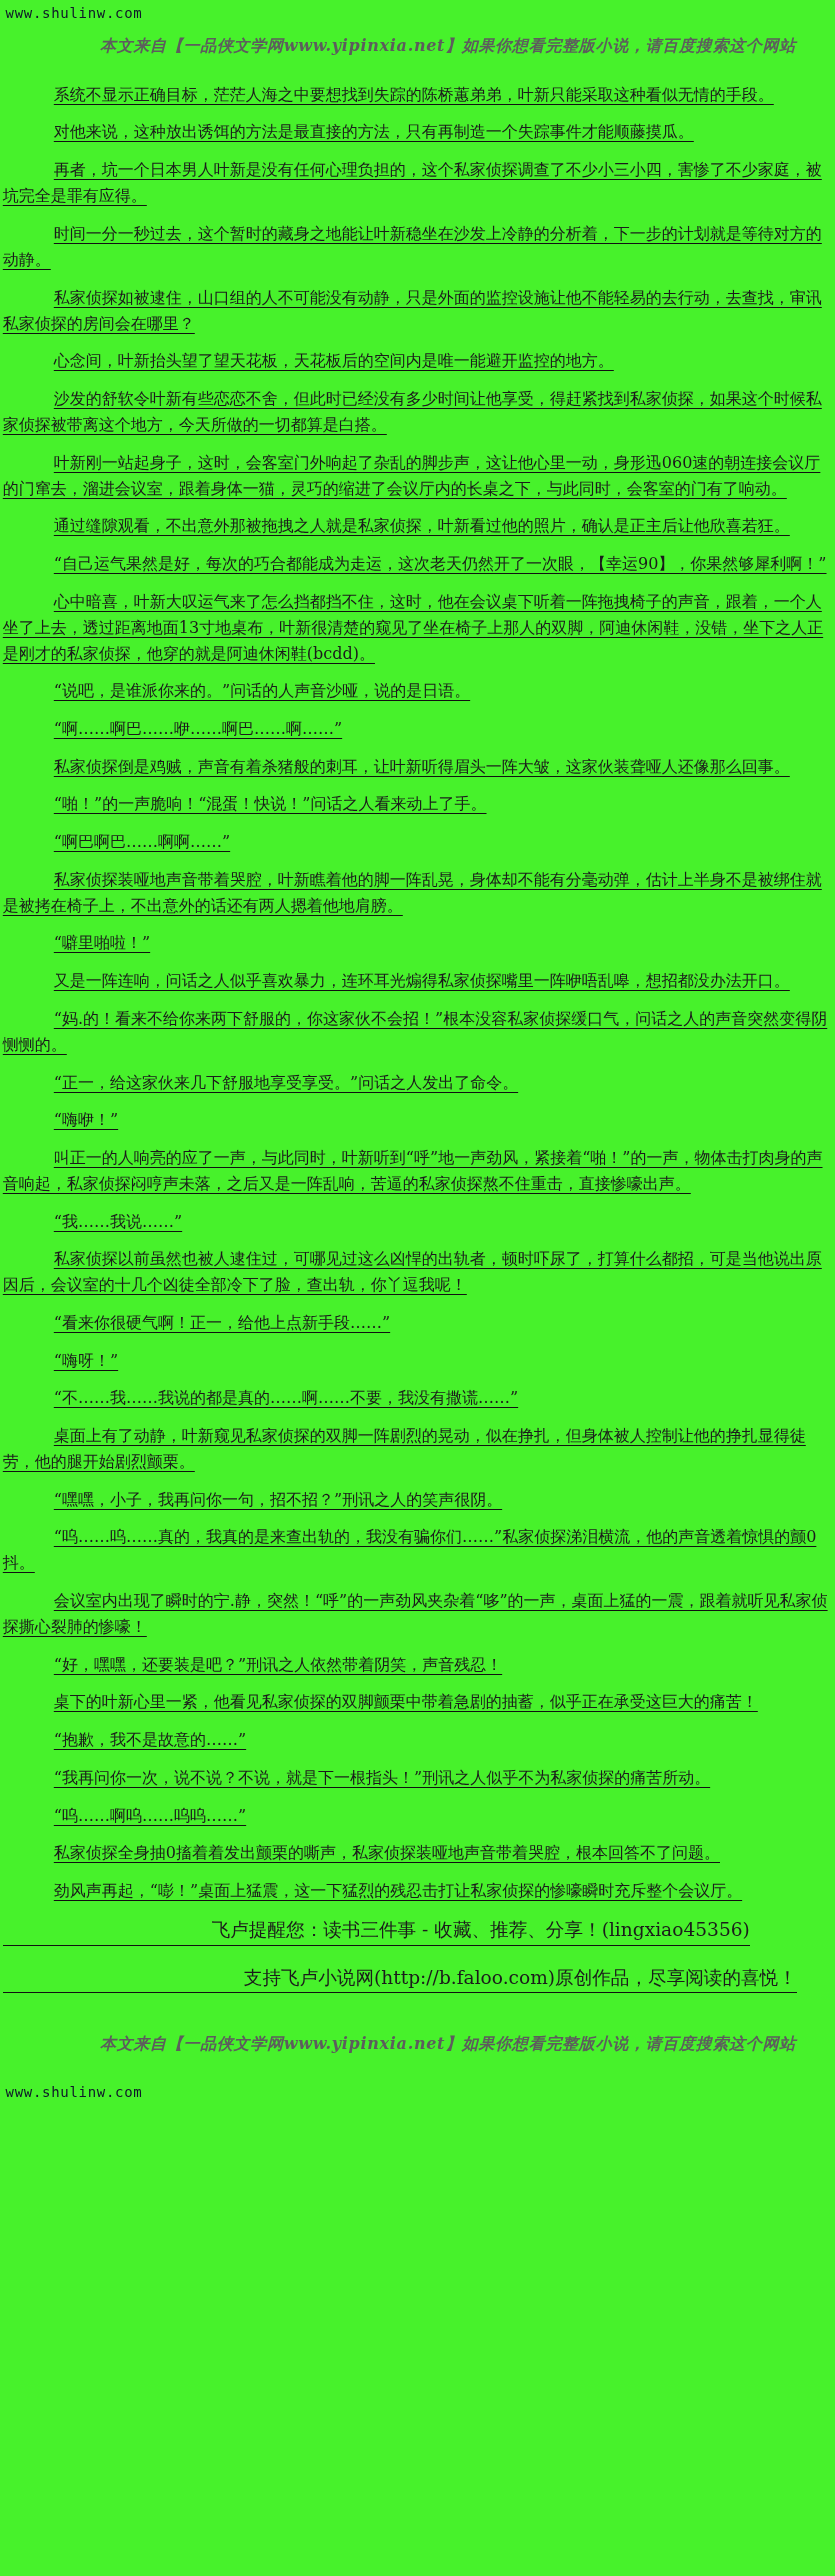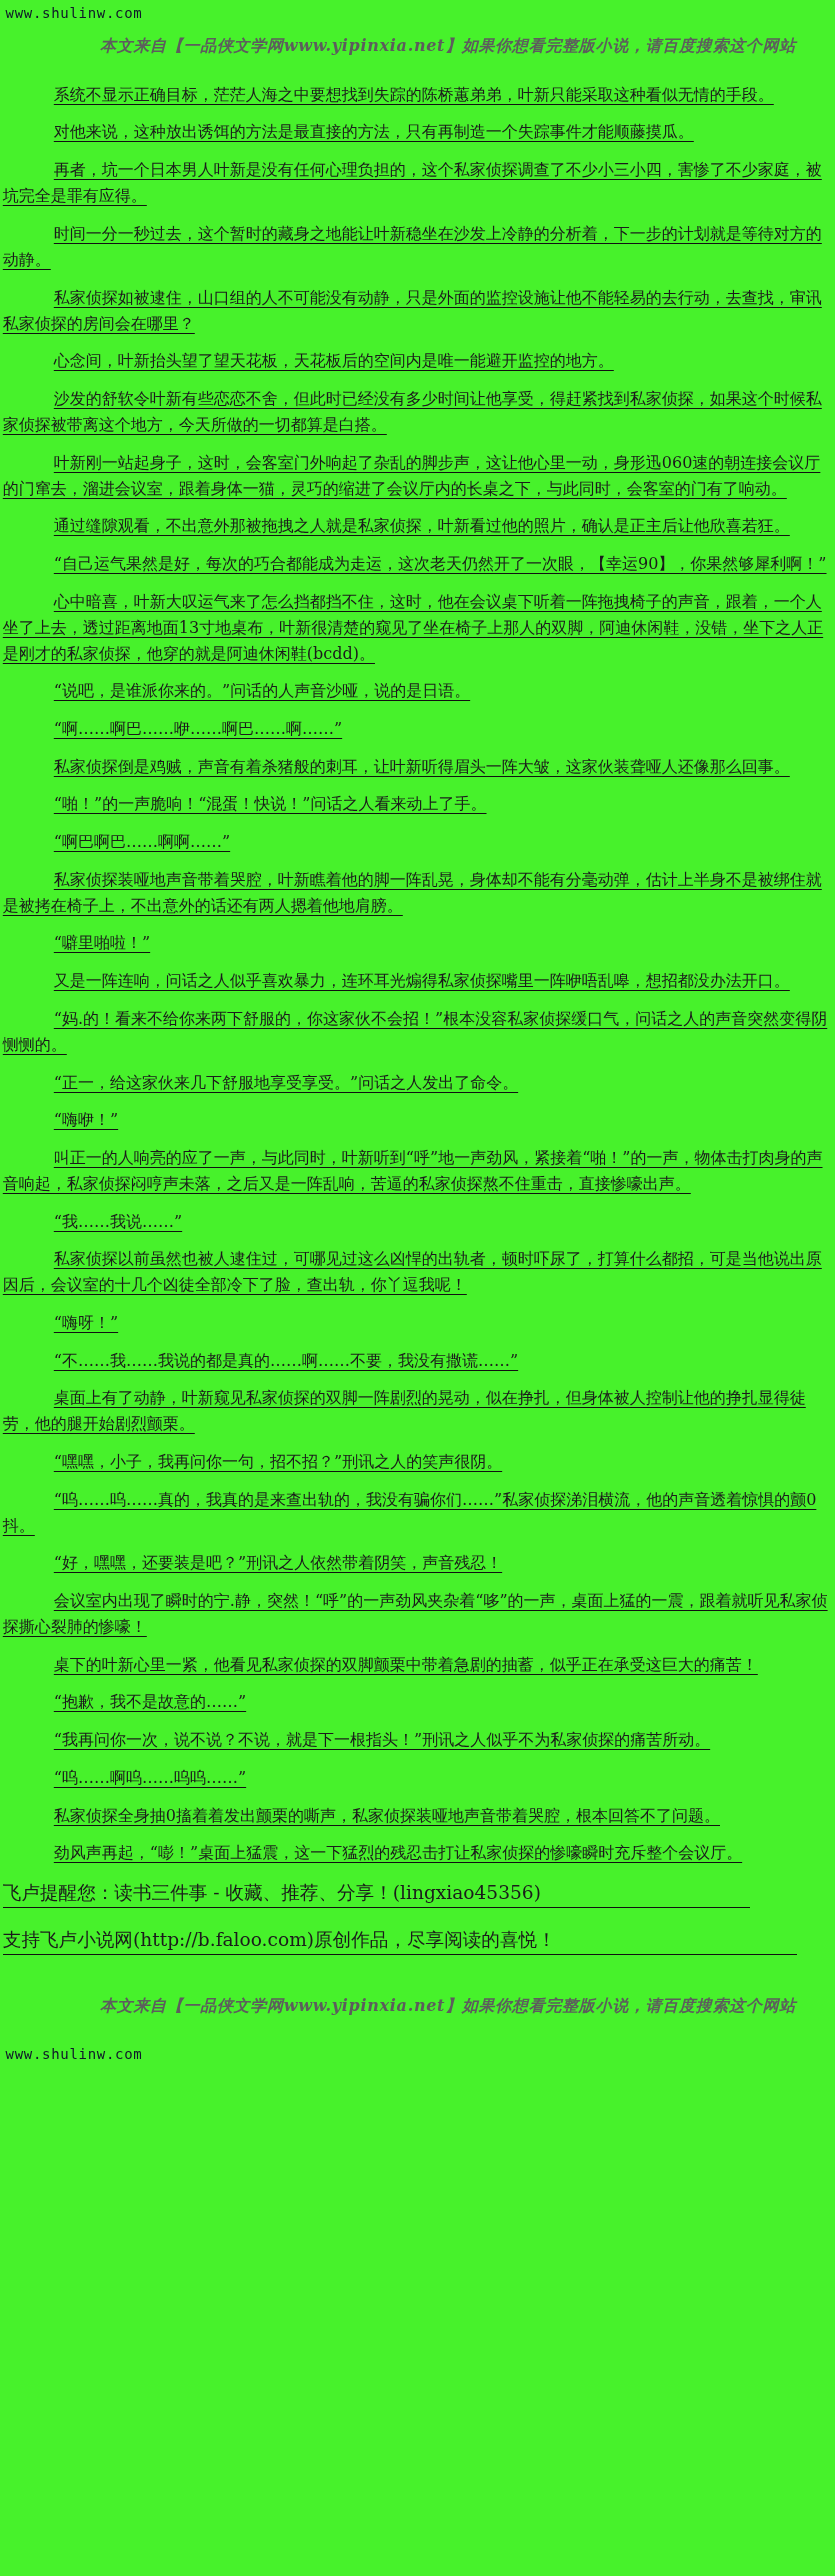--- a/index.html
+++ b/index.html
@@ -51,20 +51,21 @@
     font-size: 18.6px;
     line-height: 23.5px;
     color: #1b1b1b;
   }
   .footer-line .underlined-span {
     display: inline-block;
     border-bottom: 1.4px solid #111111;
     padding-bottom: 2.8px;
     white-space: nowrap;
     overflow: hidden;
+    text-align: right;
   }
   #footer-reminder .underlined-span { width: 747px; }
   #footer-support  .underlined-span { width: 794px; }
 </style>
 </head>
 <body style="background: rgb(71, 242, 43);">
 
 <div id="watermark-top" class="watermark">www.shulinw.com</div>
 
 <div id="header-notice" class="script-notice">本文来自【一品侠文学网www.yipinxia.net】如果你想看完整版小说，请百度搜索这个网站</div>
@@ -88,27 +89,28 @@
     <p>“啊巴啊巴……啊啊……”</p>
     <p>私家侦探装哑地声音带着哭腔，叶新瞧着他的脚一阵乱晃，身体却不能有分毫动弹，估计上半身不是被绑住就是被拷在椅子上，不出意外的话还有两人摁着他地肩膀。</p>
     <p>“噼里啪啦！”</p>
     <p>又是一阵连响，问话之人似乎喜欢暴力，连环耳光煽得私家侦探嘴里一阵咿唔乱嗥，想招都没办法开口。</p>
     <p>“妈.的！看来不给你来两下舒服的，你这家伙不会招！”根本没容私家侦探缓口气，问话之人的声音突然变得阴恻恻的。</p>
     <p>“正一，给这家伙来几下舒服地享受享受。”问话之人发出了命令。</p>
     <p>“嗨咿！”</p>
     <p>叫正一的人响亮的应了一声，与此同时，叶新听到“呼”地一声劲风，紧接着“啪！”的一声，物体击打肉身的声音响起，私家侦探闷哼声未落，之后又是一阵乱响，苦逼的私家侦探熬不住重击，直接惨嚎出声。</p>
     <p>“我……我说……”</p>
     <p>私家侦探以前虽然也被人逮住过，可哪见过这么凶悍的出轨者，顿时吓尿了，打算什么都招，可是当他说出原因后，会议室的十几个凶徒全部冷下了脸，查出轨，你丫逗我呢！</p>
+    <p>“看来你很硬气啊！正一，给他上点新手段……”</p>
     <p>“嗨呀！”</p>
     <p>“不……我……我说的都是真的……啊……不要，我没有撒谎……”</p>
     <p>桌面上有了动静，叶新窥见私家侦探的双脚一阵剧烈的晃动，似在挣扎，但身体被人控制让他的挣扎显得徒劳，他的腿开始剧烈颤栗。</p>
     <p>“嘿嘿，小子，我再问你一句，招不招？”刑讯之人的笑声很阴。</p>
     <p>“呜……呜……真的，我真的是来查出轨的，我没有骗你们……”私家侦探涕泪横流，他的声音透着惊惧的颤0抖。</p>
+    <p>会议室内出现了瞬时的宁.静，突然！“呼”的一声劲风夹杂着“哆”的一声，桌面上猛的一震，跟着就听见私家侦探撕心裂肺的惨嚎！</p>
     <p>“好，嘿嘿，还要装是吧？”刑讯之人依然带着阴笑，声音残忍！</p>
-    <p>会议室内出现了瞬时的宁.静，突然！“呼”的一声劲风夹杂着“哆”的一声，桌面上猛的一震，跟着就听见私家侦探撕心裂肺的惨嚎！</p>
     <p>桌下的叶新心里一紧，他看见私家侦探的双脚颤栗中带着急剧的抽蓄，似乎正在承受这巨大的痛苦！</p>
     <p>“抱歉，我不是故意的……”</p>
     <p>“我再问你一次，说不说？不说，就是下一根指头！”刑讯之人似乎不为私家侦探的痛苦所动。</p>
     <p>“呜……啊呜……呜呜……”</p>
     <p>私家侦探全身抽0搐着着发出颤栗的嘶声，私家侦探装哑地声音带着哭腔，根本回答不了问题。</p>
     <p>劲风声再起，“嘭！”桌面上猛震，这一下猛烈的残忍击打让私家侦探的惨嚎瞬时充斥整个会议厅。</p>
   </div>
 
 <div id="footer-reminder" class="footer-line">
   <span class="underlined-span">飞卢提醒您：读书三件事 - 收藏、推荐、分享！(lingxiao45356)</span>

